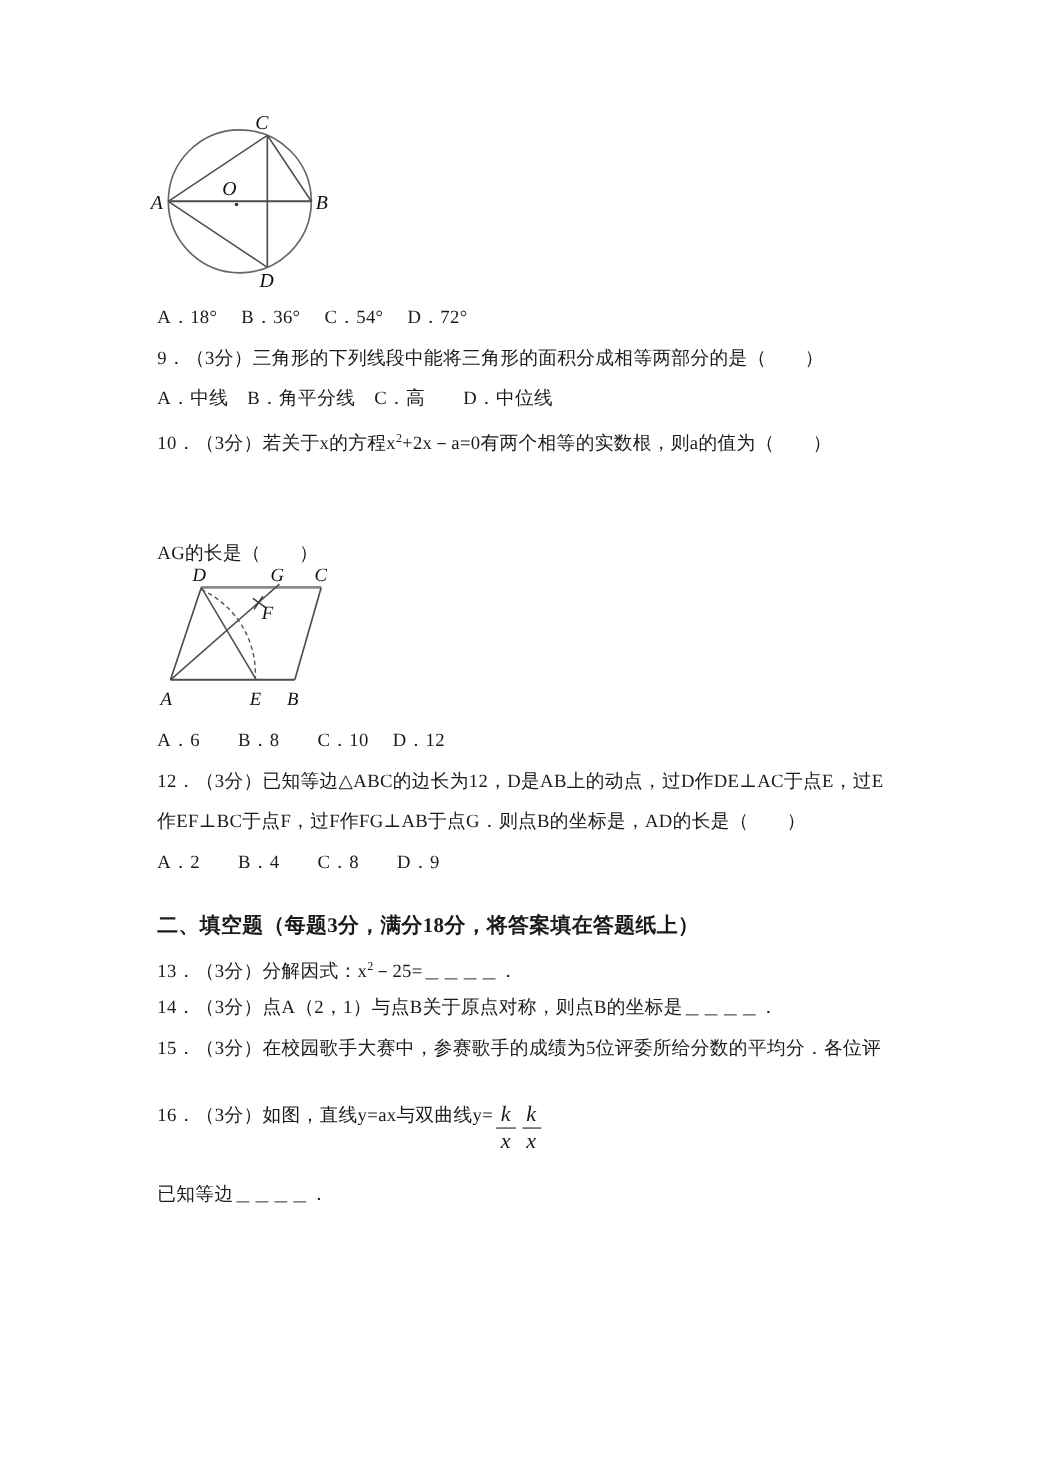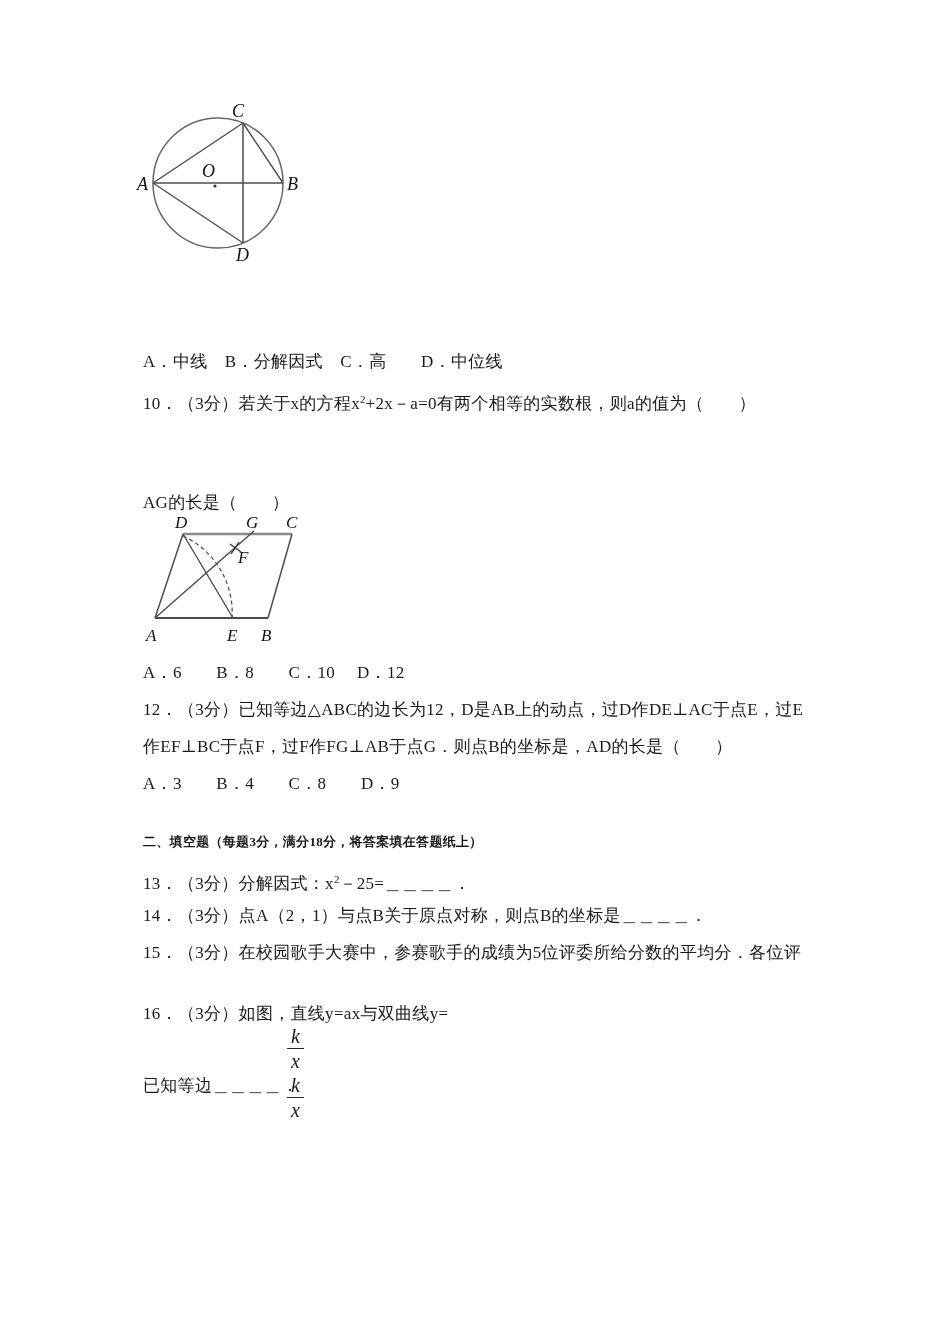--- a/index.html
+++ b/index.html
@@ -13,37 +13,35 @@
     overflow: hidden;
   }
   .tl {
     position: absolute;
     left: 143px;
     font-size: 17px;
     line-height: 22px;
     white-space: nowrap;
     letter-spacing: 0.3px;
   }
-  .hdr { font-weight: 700; font-size: 13px; }
+  .hdr { font-weight: 700; font-size: 19px; }
   .sup {
     font-size: 11px;
     vertical-align: 6px;
     letter-spacing: 0;
   }
   .line16 {
     position: absolute;
     left: 143px;
     top: 1002px;
     height: 58px;
     display: flex;
-    align-items: center;
     font-size: 17px;
     white-space: nowrap;
     letter-spacing: 0.3px;
-    flex-direction: column;
   }
   .frac {
     display: inline-block;
     text-align: center;
     font-style: italic;
     margin: 0 3px;
   }
   .frac .fnum {
     display: block;
     font-size: 20px;
@@ -77,22 +75,24 @@
     <line x1="17" y1="85" x2="107" y2="145" stroke="#4d4d4d" stroke-width="1.4"></line>
     <line x1="107" y1="25" x2="147" y2="85" stroke="#4d4d4d" stroke-width="1.4"></line>
     <circle cx="79" cy="88" r="1.6" fill="#333333"></circle>
     <text x="1" y="92" font-size="18">A</text>
     <text x="151" y="92" font-size="18">B</text>
     <text x="96" y="19" font-size="18">C</text>
     <text x="100" y="163" font-size="18">D</text>
     <text x="66" y="79" font-size="18">O</text>
   </svg>
 
+  <div class="tl" style="top:278px">A．18°　 B．36°　 C．54°　 D．72°</div>
 
-  <div class="tl" style="top:351px">A．中线　B．分解因式　C．高　　D．中位线</div>
+  <div class="tl" style="top:315px">9．（3分）三角形的下列线段中能将三角形的面积分成相等两部分的是（　　）</div>
+  <div class="tl" style="top:351px">A．中线　B．角平分线　C．高　　D．中位线</div>
 
   <div class="tl" style="top:388px"><span>10．（3分）若关于x的方程x</span><span class="sup">2</span><span>+2x－a=0有两个相等的实数根，则a的值为（　　）</span></div>
 
   <div class="tl" style="top:492px">AG的长是（　　）</div>
 
   <svg class="fig" style="left:136px; top:505px;" width="185" height="150" viewBox="0 0 185 150">
     <line x1="156" y1="29" x2="47" y2="29" stroke="#8a8a8a" stroke-width="2.6"></line>
     <line x1="19" y1="113" x2="132" y2="113" stroke="#4d4d4d" stroke-width="1.9"></line>
     <line x1="132" y1="113" x2="156" y2="29" stroke="#4d4d4d" stroke-width="1.5"></line>
     <line x1="47" y1="29" x2="19" y2="113" stroke="#4d4d4d" stroke-width="1.5"></line>
@@ -109,21 +109,21 @@
     <text x="102" y="58" font-size="17">F</text>
     <text x="10" y="136" font-size="17">A</text>
     <text x="91" y="136" font-size="17">E</text>
     <text x="125" y="136" font-size="17">B</text>
   </svg>
 
   <div class="tl" style="top:662px">A．6　　B．8　　C．10　 D．12</div>
 
   <div class="tl" style="top:699px">12．（3分）已知等边△ABC的边长为12，D是AB上的动点，过D作DE⊥AC于点E，过E</div>
   <div class="tl" style="top:736px">作EF⊥BC于点F，过F作FG⊥AB于点G．则点B的坐标是，AD的长是（　　）</div>
-  <div class="tl" style="top:773px">A．3　　B．4　　C．8　　D．9</div>
+  <div class="tl" style="top:773px">A．2　　B．4　　C．8　　D．9</div>
 
   <div class="tl hdr" style="top:831px">二、填空题（每题3分，满分18分，将答案填在答题纸上）</div>
 
   <div class="tl" style="top:868px"><span>13．（3分）分解因式：x</span><span class="sup">2</span><span>－25=＿＿＿＿．</span></div>
 
   <div class="tl" style="top:905px">14．（3分）点A（2，1）与点B关于原点对称，则点B的坐标是＿＿＿＿．</div>
 
   <div class="tl" style="top:942px">15．（3分）在校园歌手大赛中，参赛歌手的成绩为5位评委所给分数的平均分．各位评</div>
 
   <div class="line16">

